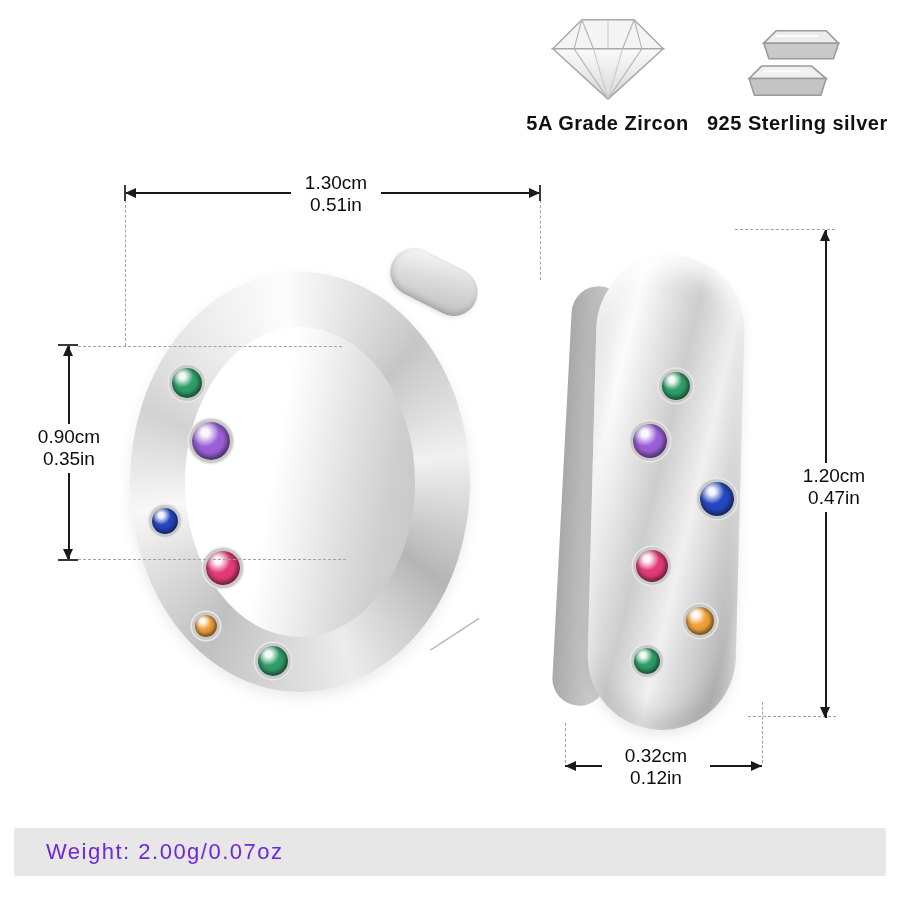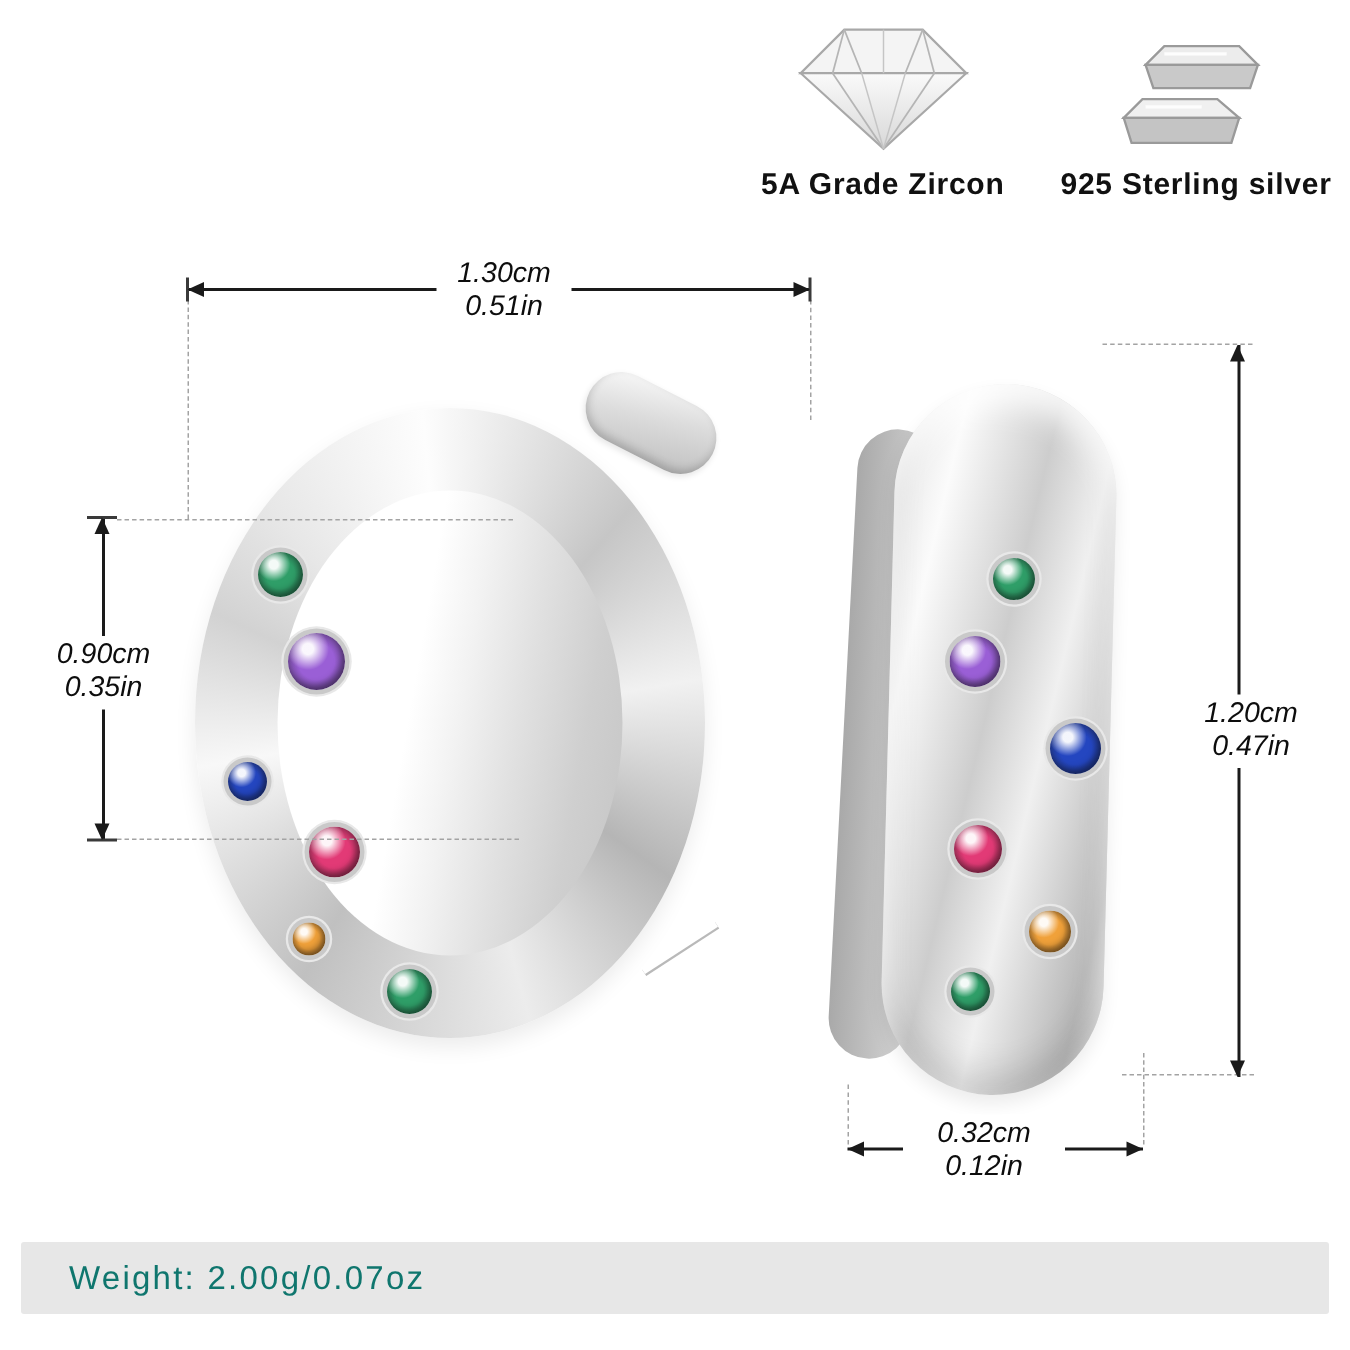--- a/index.html
+++ b/index.html
@@ -3,33 +3,33 @@
 <meta charset="utf-8">
 <style>
   html,body{margin:0;padding:0;background:#fff;}
   .canvas{position:relative;width:900px;height:900px;background:#fff;overflow:hidden;
           font-family:"Liberation Sans",sans-serif;color:#111;}
 
   
   .badge{position:absolute;text-align:center;}
   .badge-icon{display:flex;align-items:flex-end;justify-content:center;height:96px;}
   .badge-label{font-size:20px;font-weight:600;letter-spacing:.5px;white-space:nowrap;margin-top:8px;color:#111;}
-  #badge-zircon{left:501px;top:8px;width:175px;}
+  #badge-zircon{left:520px;top:8px;width:175px;}
   #badge-silver{left:707px;top:8px;width:180px;}
 
   
   .dim-h{position:absolute;height:1.5px;background:#1a1a1a;z-index:6;}
   .dim-v{position:absolute;width:1.5px;background:#1a1a1a;z-index:6;}
   .arr{position:absolute;width:0;height:0;z-index:6;}
   .tick-v{position:absolute;width:1.5px;height:16px;background:#3a3a3a;z-index:6;}
   .tick-h{position:absolute;height:1.5px;width:20px;background:#3a3a3a;z-index:6;}
   .dash-h{position:absolute;border-top:1.5px dashed #a3a3a3;z-index:5;}
   .dash-v{position:absolute;border-left:1.5px dashed #a3a3a3;z-index:5;}
   .dim-label{position:absolute;background:#fff;text-align:center;font-size:19px;line-height:1.18;
-             padding:2px 2px;z-index:7;color:#0d0d0d;font-style:italic;}
+             padding:2px 2px;z-index:7;color:#0d0d0d;}
 
   
   .front-ring{position:absolute;left:130px;top:272px;width:340px;height:420px;border-radius:50%;z-index:1;
      background:conic-gradient(from -40deg at 50% 50%,
         #e7e7e7 0deg,#fdfdfd 35deg,#c6c6c6 80deg,#f1f1f1 120deg,#b5b5b5 165deg,
         #ececec 205deg,#c0c0c0 250deg,#f8f8f8 300deg,#d2d2d2 335deg,#e7e7e7 360deg);
      box-shadow:0 6px 14px rgba(0,0,0,.08);}
   .front-inner{position:absolute;left:185px;top:327px;width:230px;height:310px;border-radius:50%;z-index:2;
      background:linear-gradient(100deg,#ffffff 0%,#ffffff 40%,#f2f2f2 52%,#e1e1e1 66%,#cfcfcf 82%,#c4c4c4 100%);}
   .clasp-hinge{position:absolute;left:388px;top:258px;width:92px;height:48px;border-radius:26px;z-index:3;
@@ -47,21 +47,21 @@
      background:linear-gradient(102deg,#dedede 0%,#fbfbfb 20%,#cdcdcd 45%,#f0f0f0 62%,#b6b6b6 88%,#cfcfcf 100%);
      box-shadow:inset 0 14px 20px rgba(255,255,255,.85), inset 0 -14px 22px rgba(0,0,0,.12), 0 6px 12px rgba(0,0,0,.08);}
 
   
   .gem{position:absolute;border-radius:50%;z-index:4;
        box-shadow:0 0 0 3px #c9c9c9, 0 0 0 4.5px #e8e8e8, inset -2px -3px 5px rgba(0,0,0,.38);}
 
   
   .footer{position:absolute;left:14px;right:14px;top:828px;height:48px;background:#e7e7e7;border-radius:2px;
           display:flex;align-items:center;padding-left:32px;box-sizing:border-box;z-index:8;}
-  .footer-text{font-size:22px;font-weight:500;letter-spacing:1.5px;color:#0f766e;}
+  .footer-text{font-size:22px;font-weight:500;letter-spacing:1.5px;color:#6d28d9;}
 </style>
 </head>
 <body>
 
 <div class="canvas">
 
   <div class="badge" id="badge-zircon">
     <div class="badge-icon">
       <svg width="126" height="92" viewBox="0 0 130 95">
         <defs>

